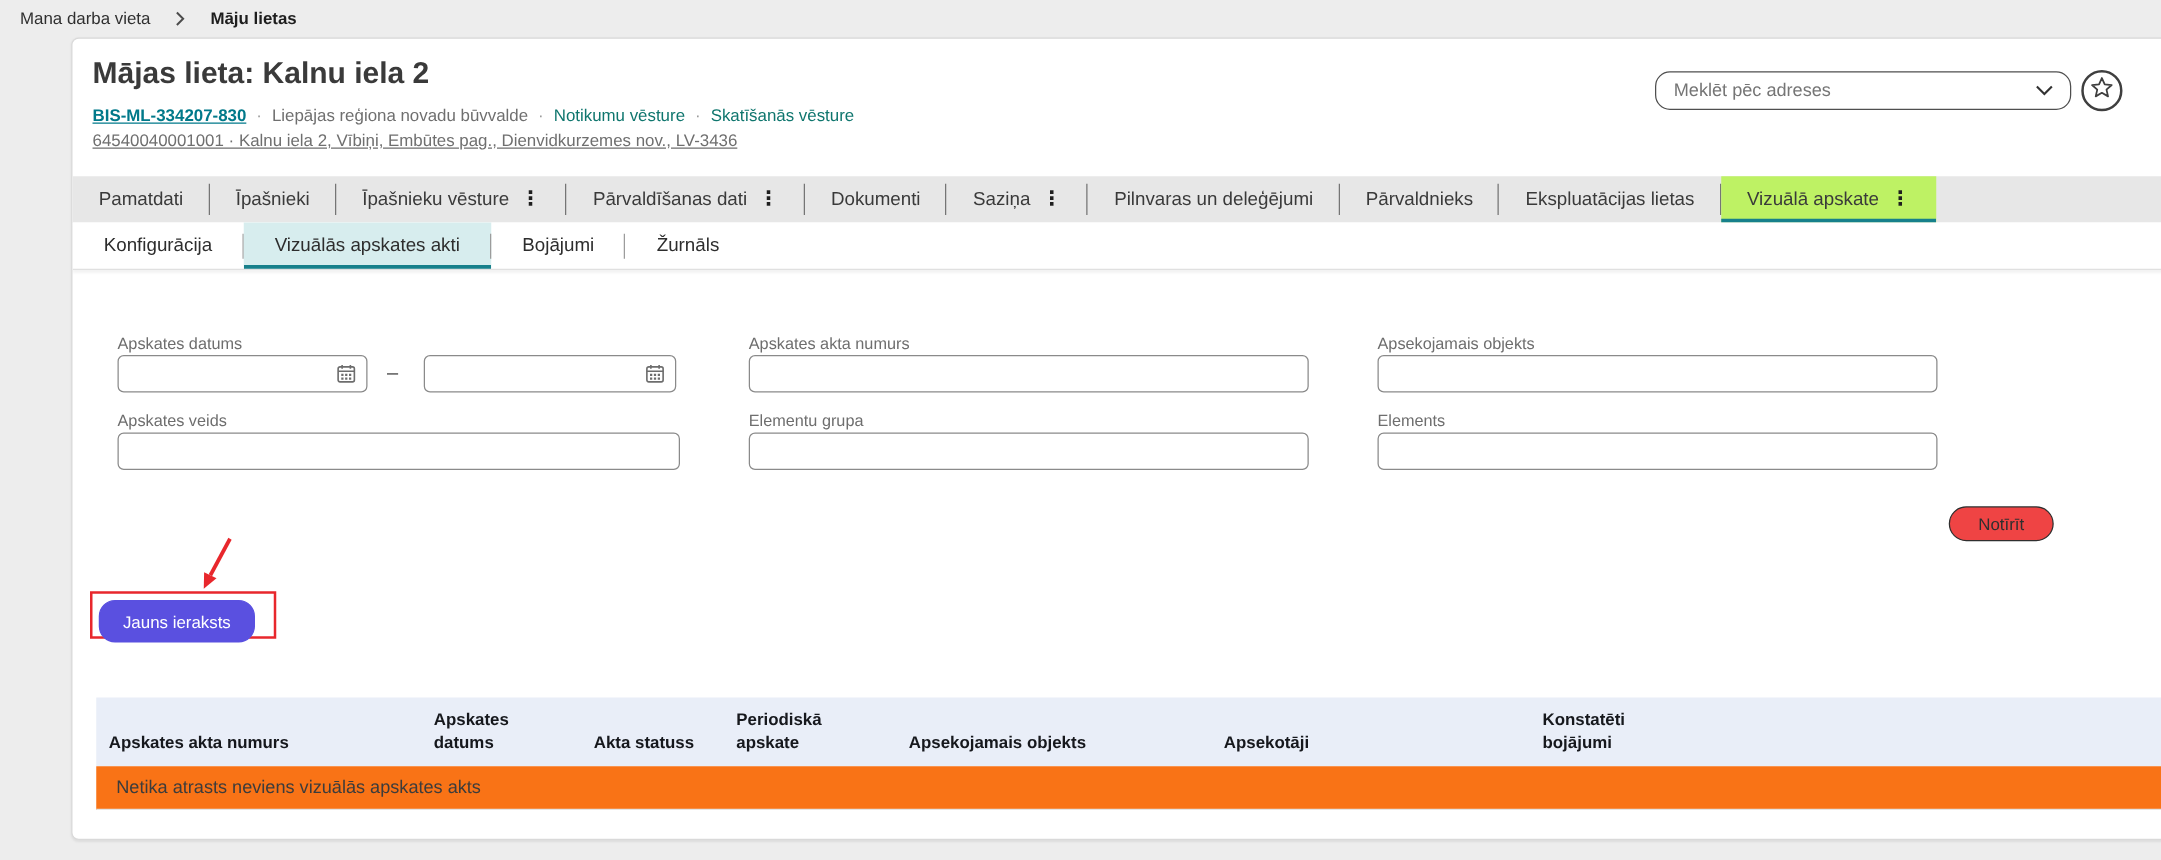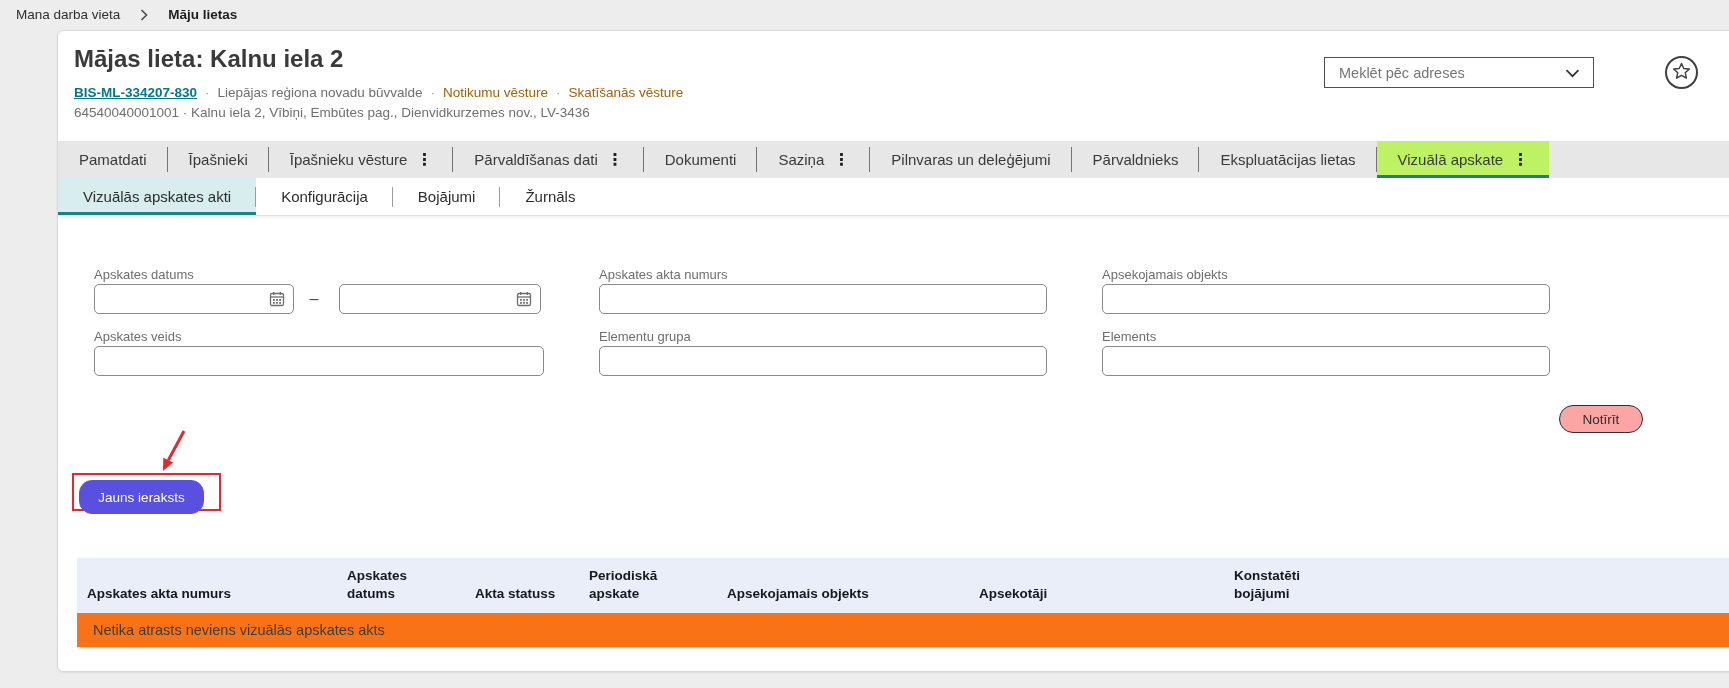--- a/index.html
+++ b/index.html
@@ -20,26 +20,26 @@
   
   .card { position:absolute; left:14px; top:30px; width:1701px; height:642px;
     background:#fff; border:1px solid #d9d9d9; border-radius:6px;
     box-shadow:0 1px 2px rgba(0,0,0,.07); overflow:hidden;margin-left:43px; }
 
   .page-title { position:absolute; left:16px; top:14px; font-size:24px; font-weight:700; color:#3a3a3a; }
   .meta { position:absolute; left:16px; top:54px; display:flex; align-items:center; gap:8px; font-size:13.5px; }
   .case-link { color:#00798a; font-weight:700; text-decoration:underline; cursor:pointer; }
   .meta-sep { color:#9a9a9a; }
   .meta-plain { color:#6f6f6f; }
-  .teal-link { color:#a16207; cursor:pointer; }
-  .address-line { position:absolute; left:16px; top:74px; font-size:13.5px; color:#6f6f6f; }
-
-  
-  .addr-select { position:absolute; left:1266px; top:26px; width:270px; height:31px;
-    border:1px solid #4f4f4f; border-radius:0; background:#fff;
+  .teal-link { color:#0f766e; cursor:pointer; }
+  .address-line { position:absolute; left:16px; top:74px; font-size:13.5px; color:#6f6f6f;text-decoration:underline; }
+
+  
+  .addr-select { position:absolute; left:1266px; top:26px; width:333px; height:31px;
+    border:1px solid #4f4f4f; border-radius:12px; background:#fff;
     display:flex; align-items:center; justify-content:space-between; padding:0 13px 0 14px; cursor:pointer; }
   .addr-placeholder { color:#757575; font-size:14.5px; }
   .star-btn { position:absolute; left:1607px; top:25px; width:33px; height:33px; border:2px solid #3f3f3f;
     border-radius:50%; background:#fff; display:flex; align-items:center; justify-content:center; cursor:pointer; }
 
   
   .tabbar { position:absolute; left:0; top:110px; width:100%; height:37px; background:#e7e7e7; display:flex; }
   .tab { position:relative; display:flex; align-items:center; gap:9px; padding:0 21px;
     font-size:15px; color:#3a3a3a; cursor:pointer; white-space:nowrap; }
   .tab:not(:last-child)::after { content:""; position:absolute; right:0; top:6px; width:1px; height:25px; background:#757575; }
@@ -57,21 +57,21 @@
   .flabel { position:absolute; font-size:13px; color:#6e6e6e; }
   .finput { position:absolute; height:30px; border:1px solid #8a8a8a; border-radius:5px; background:#fff;
     font-size:14px; color:#333; padding:0 10px; font-family:inherit; }
   .date-wrap { position:absolute; height:30px; }
   .date-wrap input { width:100%; height:100%; border:1px solid #8a8a8a; border-radius:5px; background:#fff; padding:0 32px 0 10px; font-size:14px; font-family:inherit; }
   .cal-icon { position:absolute; right:9px; top:7px; pointer-events:none; }
   .date-dash { position:absolute; left:240px; top:253px; width:32px; height:30px; line-height:30px; text-align:center; color:#4a4a4a; font-size:16px; }
 
   
   .btn { position:absolute; height:28px; border-radius:14px; font-size:13.5px; display:flex; align-items:center; justify-content:center; cursor:pointer; font-family:inherit; }
-  .btn-outline { background:#fca5a5; border:1px solid #2f2f2f; color:#2f2f2f; }
+  .btn-outline { background:#ef4444; border:1px solid #2f2f2f; color:#2f2f2f; }
   .btn-primary { background:#5a50e0; border:1px solid #5a50e0; color:#fff; }
   .btn-clear { left:1501px; top:374px; width:84px; }
   .btn-search { left:1688px; top:374px; width:90px; }
   .btn-new { left:21px; top:449px; width:125px; height:34px; border-radius:13px; font-size:13.5px; }
 
   
   .anno-rect { position:absolute; left:14px; top:442px; width:149px; height:38px; border:2px solid #e8272c; pointer-events:none; }
   .anno-arrow { position:absolute; left:85px; top:396px; width:56px; height:56px; pointer-events:none; }
 
   
@@ -159,22 +159,22 @@
         </div>
         <div class="tab">
           <span>Ekspluatācijas lietas</span>
         </div>
         <div class="tab active">
           <span>Vizuālā apskate</span>
           <span class="kebab">⋮</span>
         </div>
       </div>
     <div class="subtabbar">
+        <div class="subtab">Konfigurācija</div>
         <div class="subtab active">Vizuālās apskates akti</div>
-        <div class="subtab">Konfigurācija</div>
         <div class="subtab">Bojājumi</div>
         <div class="subtab">Žurnāls</div>
       </div>
 
     <div class="flabel" style="left:36px; top:236px;">Apskates datums</div>
     <div class="date-wrap" style="left:36px; top:253px; width:200px;">
       <input type="text" value="" style="">
       <span class="cal-icon">
         <svg width="16" height="16" viewBox="0 0 16 16">
             <rect x="1.5" y="2.5" width="13" height="12" rx="1.5" fill="none" stroke="#6d6d6d" stroke-width="1.3"></rect>

